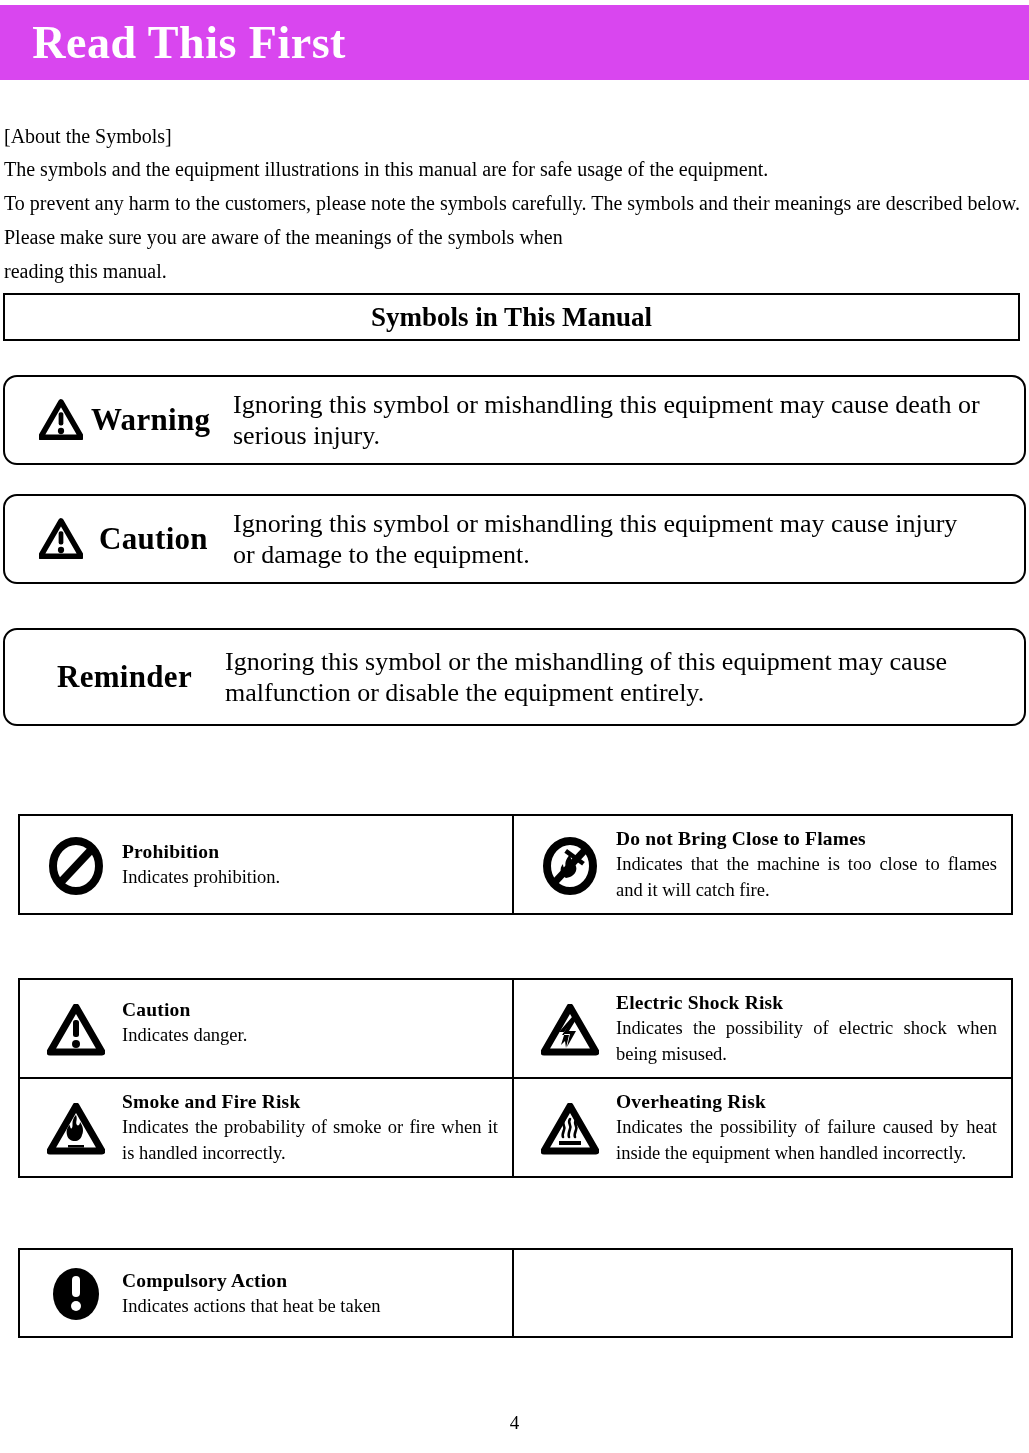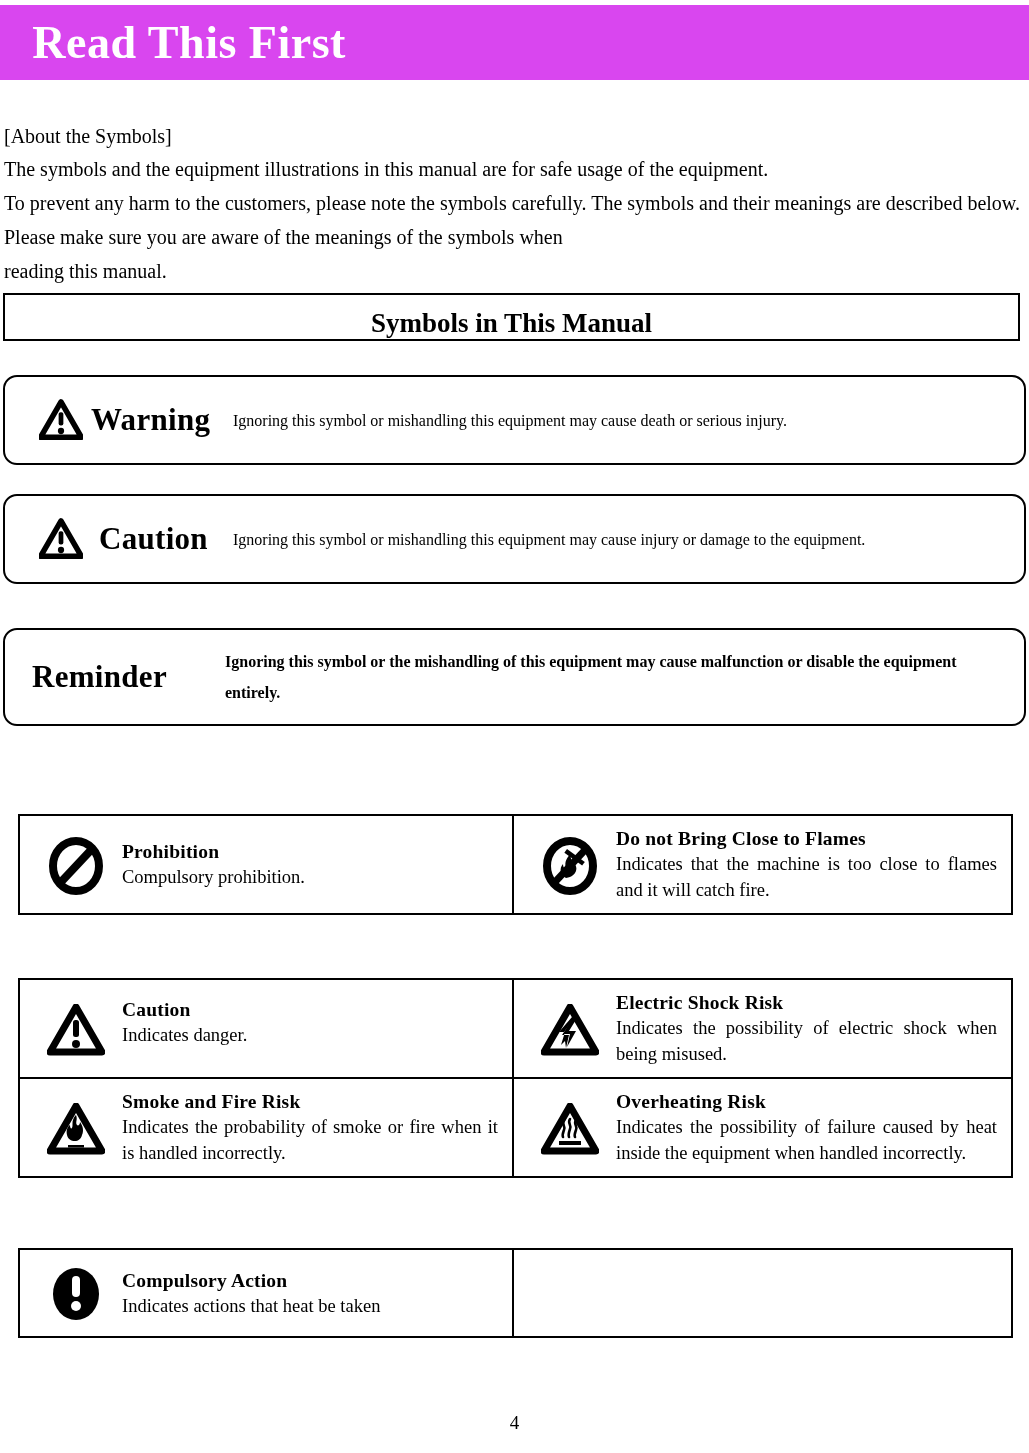--- a/index.html
+++ b/index.html
@@ -60,21 +60,21 @@
 
   
   .section-header {
     position: absolute;
     left: 3px;
     top: 293px;
     width: 1017px;
     height: 48px;
     border: 2px solid #000;
     display: flex;
-    align-items: flex-end;
+    align-items: center;
     justify-content: center;
   }
   .section-header span {
     font-size: 27px;
     font-weight: 700;
   }
 
   
   .note-box {
     position: absolute;
@@ -99,29 +99,29 @@
   }
   .note-label {
     font-size: 31px;
     font-weight: 700;
     flex: 0 0 auto;
     white-space: nowrap;
     letter-spacing: 0.3px;
   }
   .note-warning .note-label { width: 150px; padding-left: 8px; }
   .note-caution .note-label { width: 150px; padding-left: 16px; }
-  .note-reminder .note-label { width: 220px; padding-left: 27px; }
+  .note-reminder .note-label { width: 220px; padding-left: 52px; }
 
   .note-text {
-    font-size: 16px;
+    font-size: 26px;
     line-height: 31px;
     flex: 1 1 auto;
     padding-right: 40px;
   }
-  .note-reminder .note-text { padding-left: 0px; font-weight: bold; }
+  .note-reminder .note-text { padding-left: 0px; }
 
   
   .sym-table {
     position: absolute;
     left: 18px;
     width: 993px;
     border-collapse: collapse;
     table-layout: fixed;
     border-radius: 12px;
   }
@@ -240,21 +240,21 @@
     <td class="col-left">
       <div class="cell-inner">
         <div class="cell-icon">
           <svg width="56" height="58" viewBox="0 0 56 58">
             <ellipse cx="28" cy="29" rx="23" ry="25" fill="none" stroke="#000" stroke-width="8"></ellipse>
             <line x1="13" y1="45" x2="43" y2="13" stroke="#000" stroke-width="8"></line>
           </svg>
         </div>
         <div class="cell-body">
           <div class="cell-title">Prohibition</div>
-          <div class="cell-desc nojust">Compulsory prohibition.</div>
+          <div class="cell-desc nojust">Indicates prohibition.</div>
         </div>
       </div>
     </td>
     <td class="col-right">
       <div class="cell-inner">
         <div class="cell-icon">
           <svg width="56" height="58" viewBox="0 0 56 58">
             <ellipse cx="28" cy="29" rx="23" ry="25" fill="none" stroke="#000" stroke-width="8"></ellipse>
             <path d="M24 41 c-6 -3 -7 -10 -3 -14 c0 4 2 5 3 4 c-2 -6 1 -11 5 -14 c-1 5 1 7 3 9 c2 2 3 5 2 8 c-1 3 -4 6 -10 7 Z" fill="#000"></path>
             <rect x="25" y="12" width="22" height="4.5" fill="#000" transform="rotate(36 25 12)"></rect>

